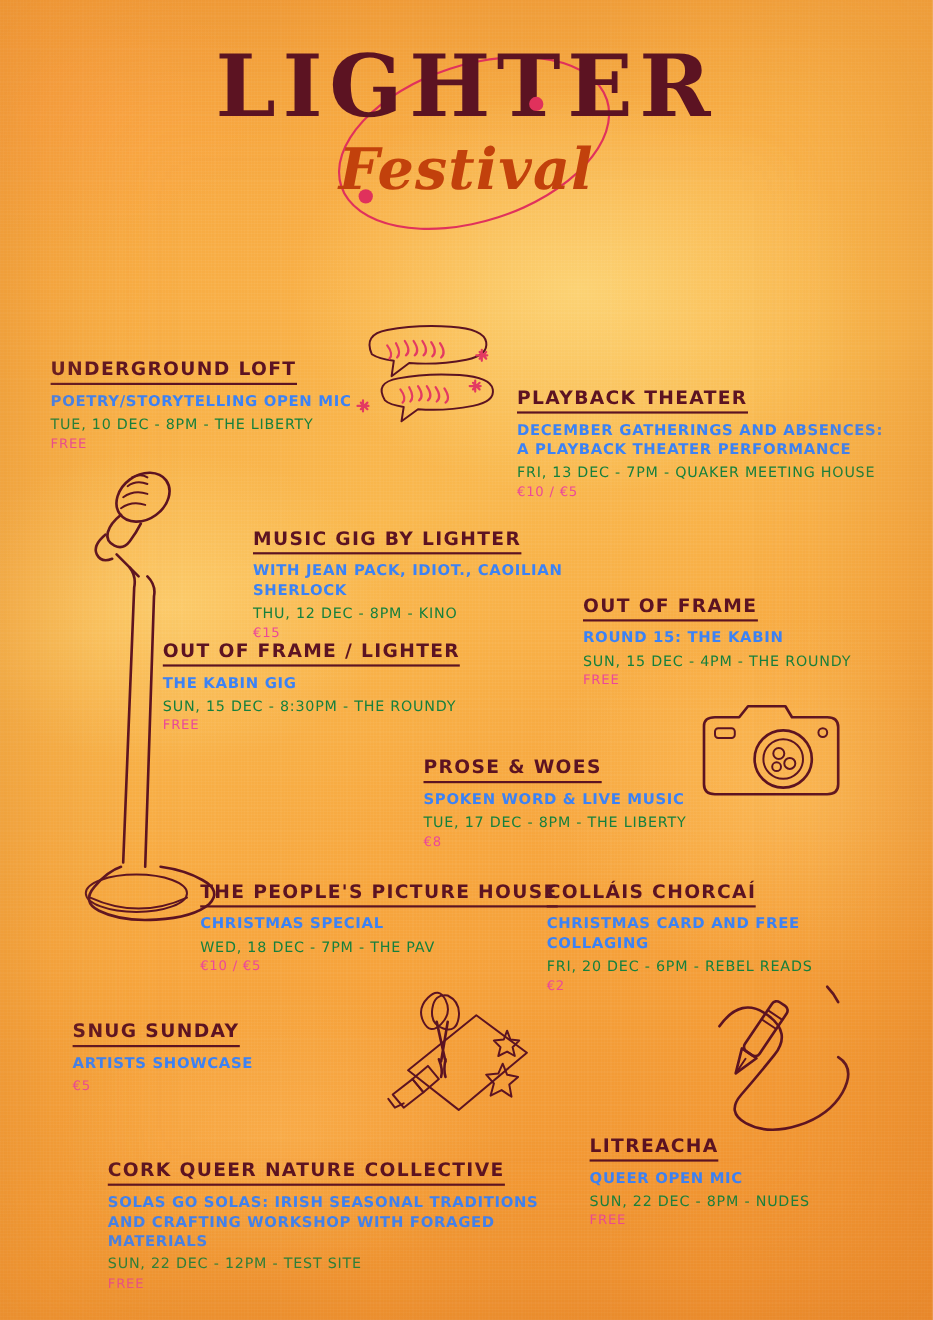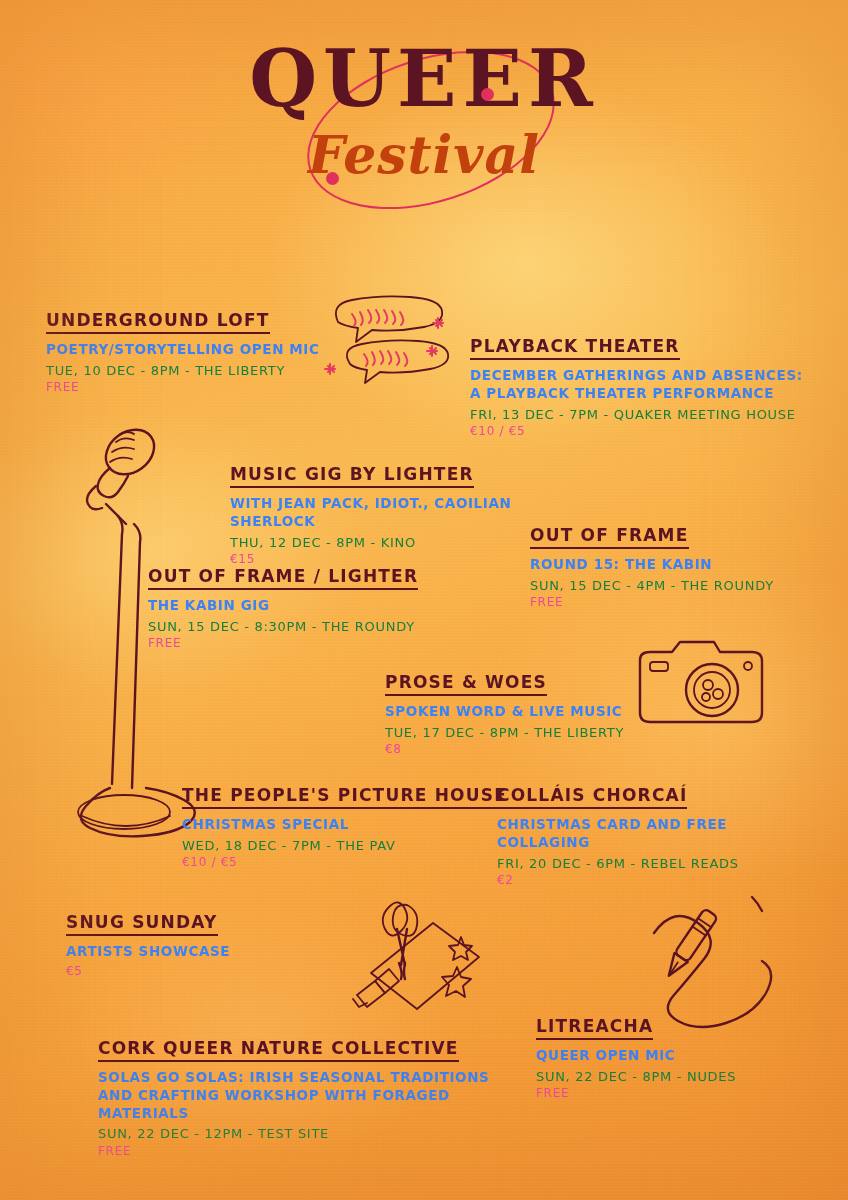--- a/index.html
+++ b/index.html
@@ -64,20 +64,21 @@
     font-weight:bold;
     font-size:17px;
     letter-spacing:1.2px;
     color:#5c1322;
     text-transform:uppercase;
     border-bottom:2px solid #5c1322;
     display:inline-block;
     padding-bottom:2px;
     margin-bottom:7px;
     white-space:nowrap;
+    margin-top:16px;
   }
   .desc{
     font-family:"DejaVu Sans", sans-serif;
     font-size:13.5px;
     letter-spacing:.6px;
     color:#3b82f6;
     text-transform:uppercase;
     line-height:1.32;
     margin-bottom:3px;
     font-weight:bold;
@@ -107,21 +108,21 @@
 </style>
 </head>
 <body>
 
 <div class="grain"></div>
 
 <div class="title-wrap">
   <div class="orbit"></div>
   <div class="orbit-dot" style="left:481px;top:48px;"></div>
   <div class="orbit-dot" style="left:326px;top:132px;"></div>
-  <div class="solace">QUEER</div>
+  <div class="solace">LIGHTER</div>
   <div class="festival">Festival</div>
 </div>
 
 <div class="art" style="left:320px;top:292px;">
   <svg width="140" height="118" viewBox="0 0 140 118">
     <path class="ink-thin" d="M18 30 q-8-18 14-22 q26-5 58-3 q30 2 32 14 q2 12-18 16 q-26 5-52 3 l-16 12 l2-14 q-14-2-20-6z"></path>
     <path class="ink-thin" d="M30 72 q-10-16 12-20 q26-5 56-3 q28 2 30 13 q2 11-18 15 q-26 5-50 3 l-15 11 l2-13 q-13-2-17-6z"></path>
     <path class="scrib" d="M32 22 q6 8 2 12 M40 20 q5 9 1 13 M48 18 q6 9 1 13 M56 18 q6 9 1 13 M64 18 q6 9 1 13 M72 19 q6 9 1 13 M80 20 q6 9 1 13"></path>
     <path class="scrib" d="M44 62 q6 8 2 12 M52 60 q5 9 1 13 M60 59 q6 9 1 13 M68 59 q6 9 1 13 M76 60 q6 9 1 13 M84 61 q6 9 1 13"></path>
     <path class="scrib" d="M118 26 l0 10 M113 31 l10 0 M116 28 l6 6 M122 28 l-6 6"></path>

